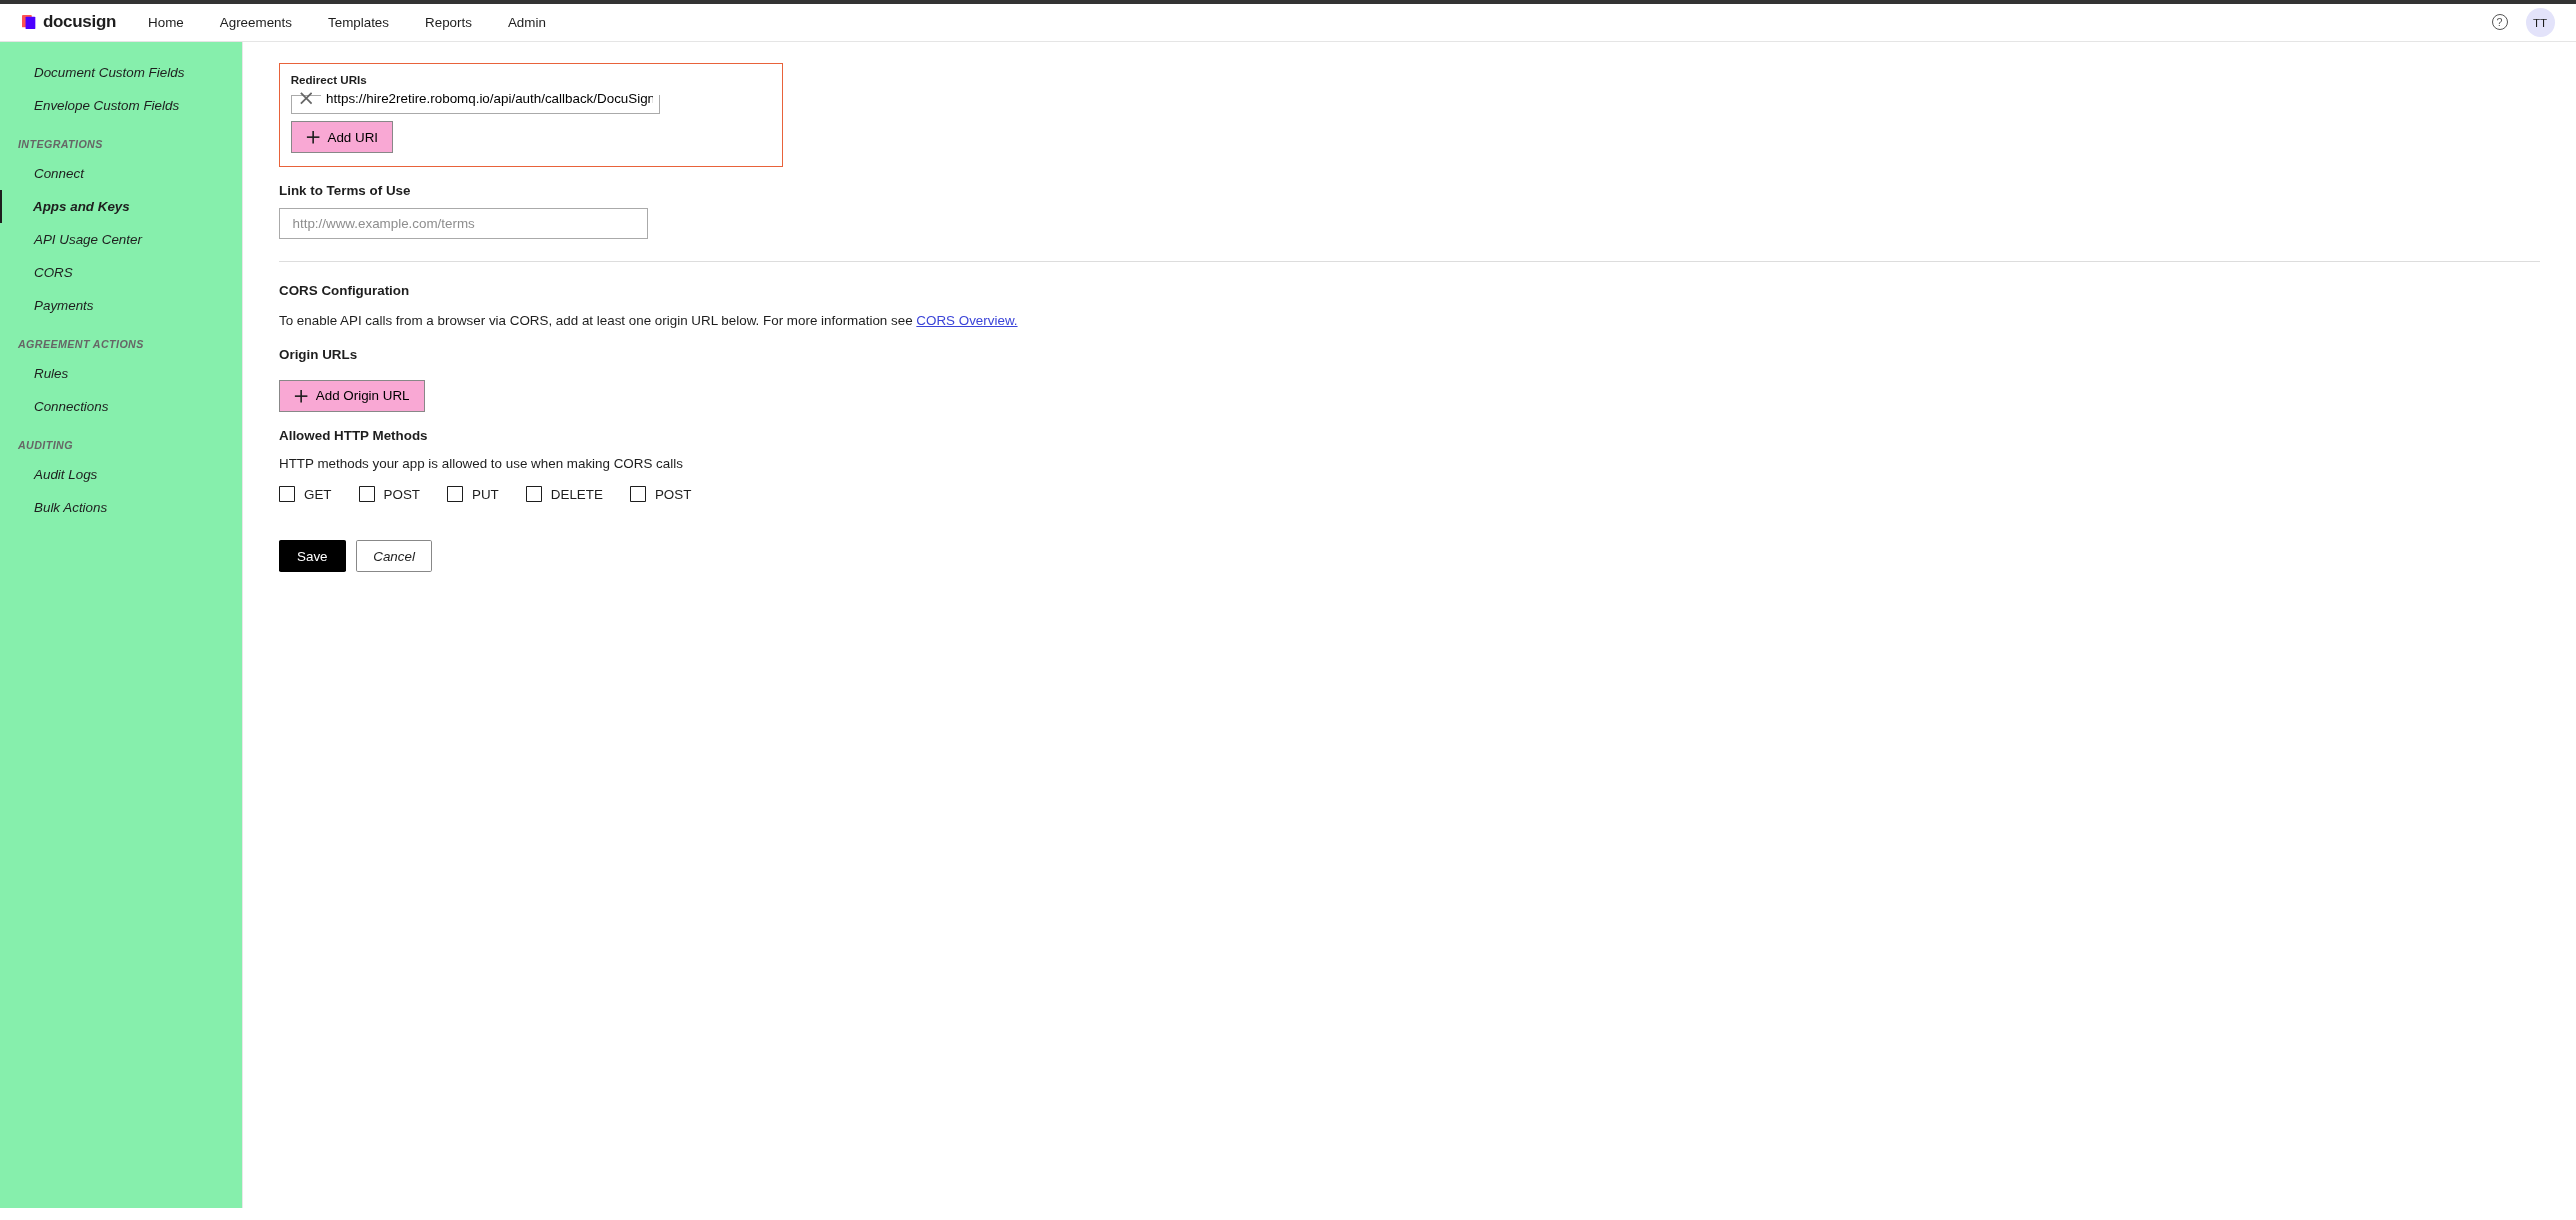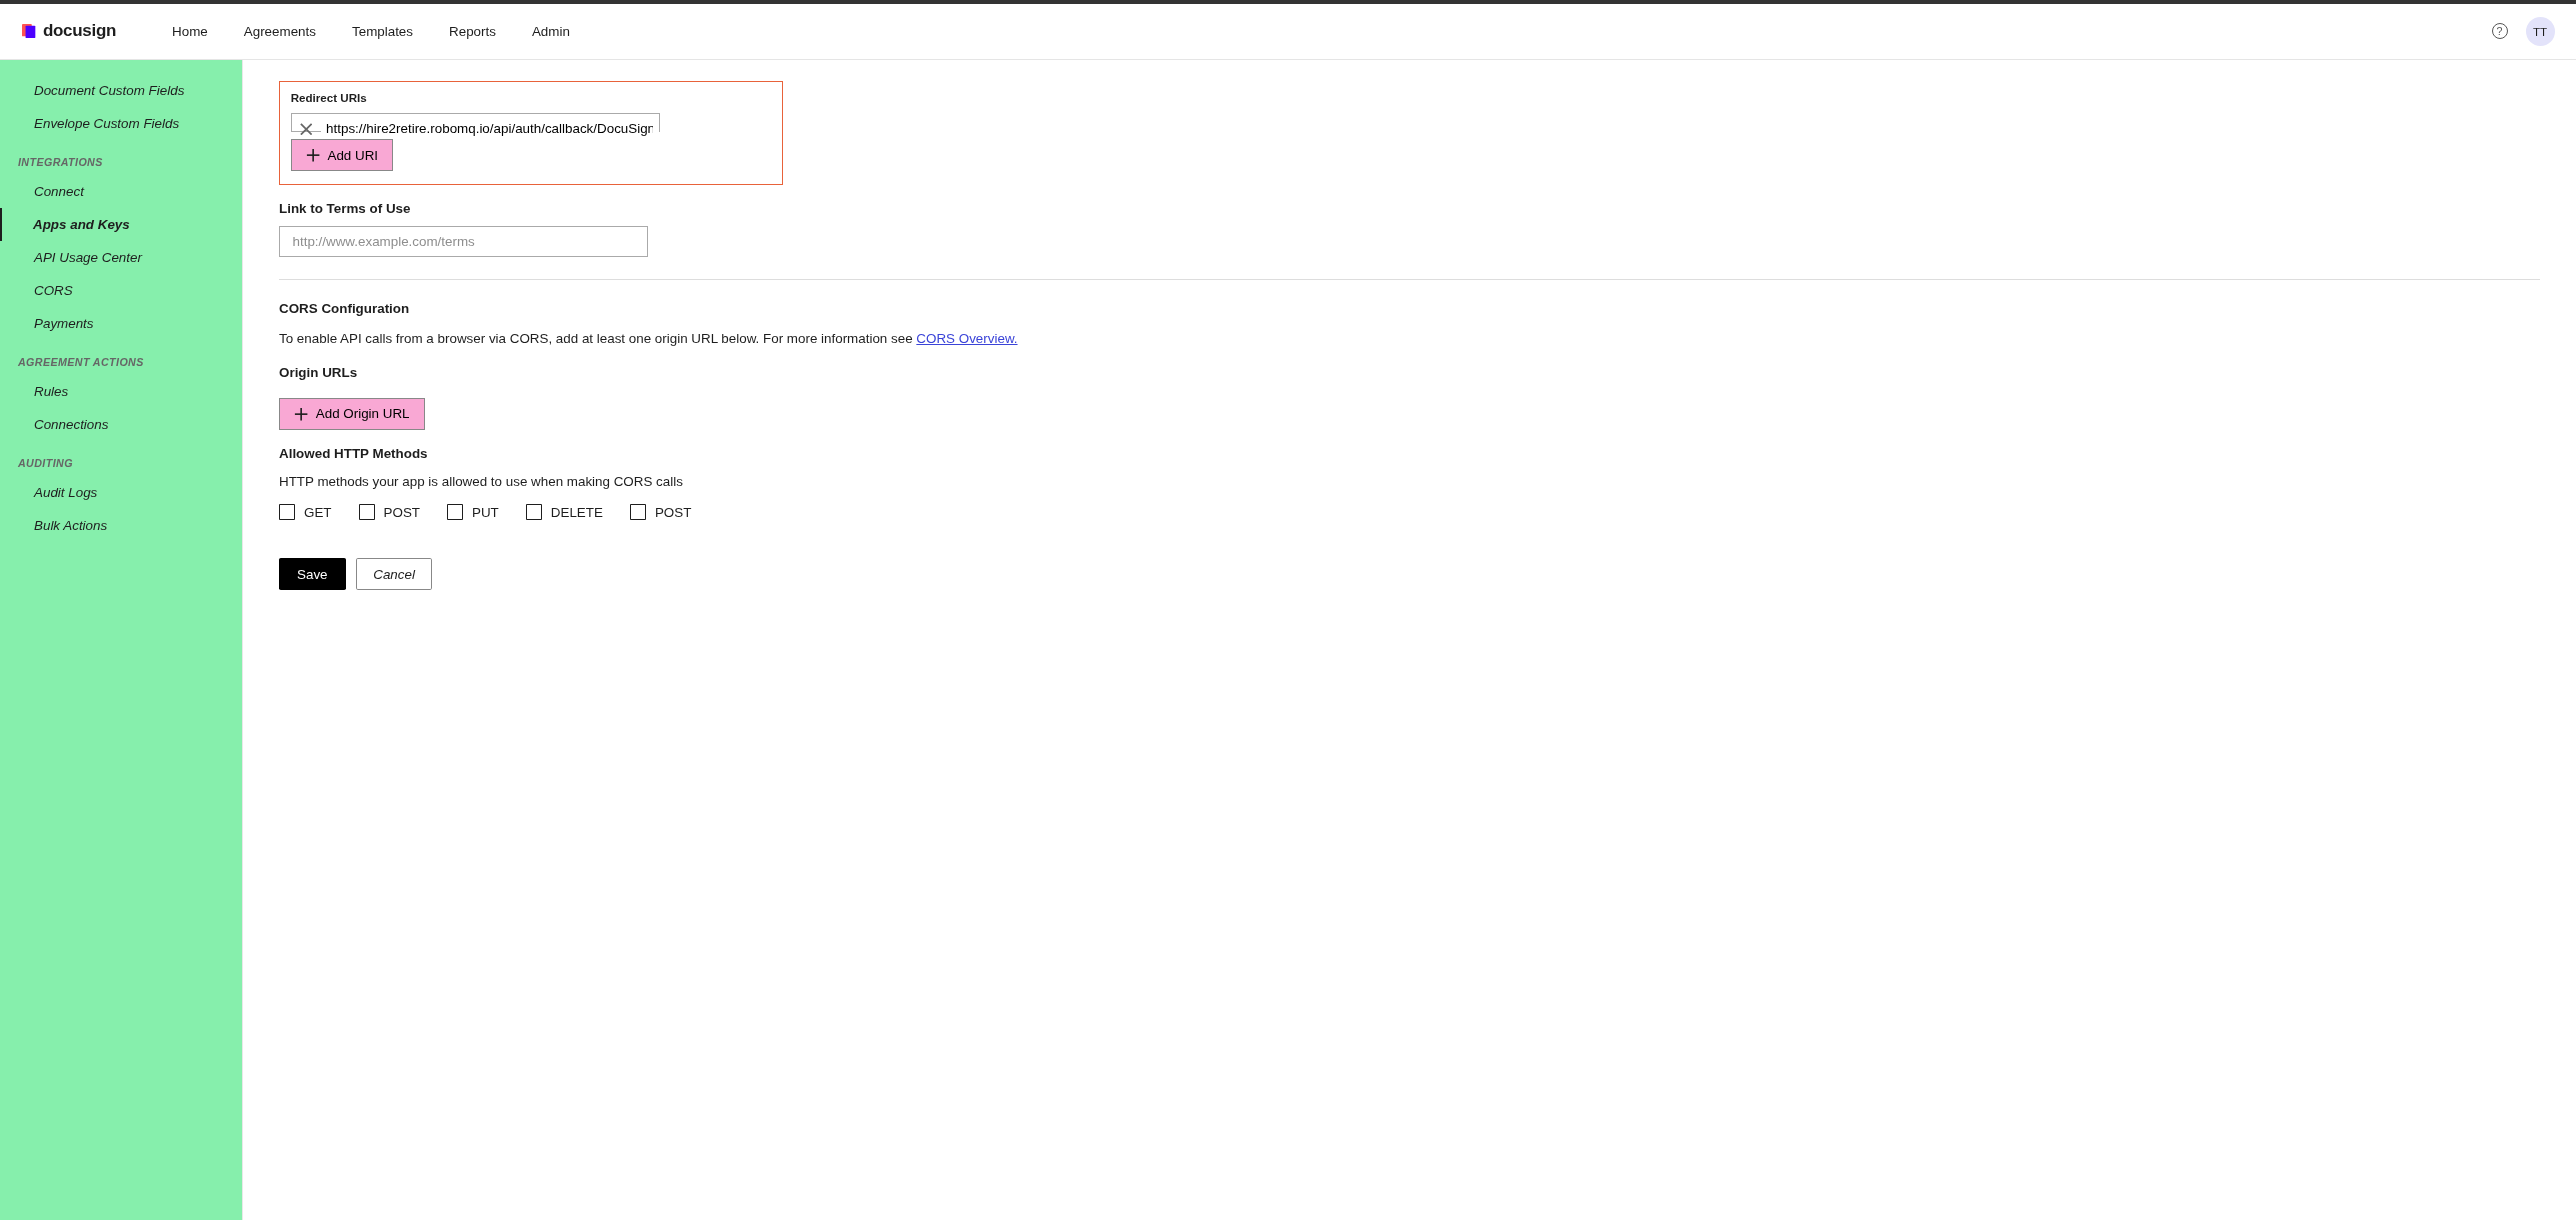--- a/index.html
+++ b/index.html
@@ -1,36 +1,36 @@
 <!DOCTYPE html>
 <html style="font-size:14.3px"><head>
   <meta charset="utf-8">
   <style>
     * { box-sizing: border-box; margin: 0; padding: 0; }
     body { font-family: -apple-system, BlinkMacSystemFont, 'Segoe UI', Helvetica, Arial, sans-serif; color: #1e1e1e; background: #fff; }
     .topbar { height: 3.6px; background: #333; }
-    .header { height: 56px; border-bottom: 0.9px solid #e5e5e5; display: flex; align-items: center; padding: 0 21.5px; gap: 24px; }
+    .header { height: 38px; border-bottom: 0.9px solid #e5e5e5; display: flex; align-items: center; padding: 0 21.5px; }
     .logo { display: flex; align-items: center; gap: 5.4px; margin-right: 32px; }
     .logo-mark { width: 16px; height: 16px; position: relative; }
     .logo-mark svg { width: 16px; height: 16px; }
     .logo-text { font-weight: 700; font-size: 17px; letter-spacing: -0.3px; }
     .nav { display: flex; gap: 36px; }
     .nav-item { font-size: 13.4px; color: #1e1e1e; cursor: pointer; }
     .header-right { margin-left: auto; display: flex; align-items: center; gap: 18px; }
     .help-icon { width: 16px; height: 16px; border: 1.3px solid #555; border-radius: 50%; display: flex; align-items: center; justify-content: center; font-size: 10.7px; color: #555; cursor: pointer; }
     .avatar { width: 29px; height: 29px; border-radius: 50%; background: #e3e3fa; display: flex; align-items: center; justify-content: center; font-size: 11.6px; color: #1e1e1e; font-weight: 500; cursor: pointer; }
     .layout { display: flex; height: calc(100vh - 54px); }
     .sidebar { width: 243px; background: #86efac; padding: 14.3px 0; overflow-y: auto; border-right: 0.9px solid #e8e8e8; font-style: italic; }
     .sidebar-item { padding: 9px 18px 9px 34px; font-size: 13.4px; color: #1e1e1e; cursor: pointer; }
     .sidebar-item.active { font-weight: 700; border-left: 2.7px solid #1e1e1e; padding-left: 31px; }
     .sidebar-heading { padding: 16px 18px 7.2px 18px; font-size: 10.7px; font-weight: 700; letter-spacing: 0.4px; color: #666; }
     .main { flex: 1; padding: 0 36px 36px 36px; overflow-y: auto; }
     .highlight-box { border: 1.8px solid #e8623a; padding: 9px 10.7px 12.5px 10.7px; margin-top: 21.5px; display: inline-block; width: 504px; }
     .section-label { font-size: 11.6px; font-weight: 700; margin-bottom: 9px; }
-    .uri-row { display: flex; align-items: flex-start; border: 0.9px solid #aaa; width: 369px; height: 19px; }
+    .uri-row { display: flex; align-items: flex-end; border: 0.9px solid #aaa; width: 369px; height: 19px; }
     .x-btn { width: 29px; height: 29.5px; display: flex; align-items: center; justify-content: center; cursor: pointer; }
     .x-btn svg { width: 12.5px; height: 12.5px; stroke: #666; stroke-width: 2; }
     .uri-input { flex: 1; border: none; outline: none; font-size: 13.4px; padding: 0 5.4px; height: 29.5px; }
     .add-btn { margin-top: 7.2px; height: 32px; border: 0.9px solid #888; background: #f9a8d4; padding: 0 14.3px; display: inline-flex; align-items: center; gap: 7.2px; font-size: 13.4px; cursor: pointer; }
     .add-btn svg { width: 14.3px; height: 14.3px; stroke: #1e1e1e; stroke-width: 1.8; }
     .field-group { margin-top: 16px; }
     .field-label { font-size: 13.4px; font-weight: 600; margin-bottom: 10.7px; }
     .text-input { width: 369px; height: 31px; border: 0.9px solid #aaa; padding: 0 12.5px; font-size: 13.4px; outline: none; }
     .text-input::placeholder { color: #8e8e8e; }
     .divider { border: none; border-top: 0.9px solid #ddd; margin: 21.5px 0; }

